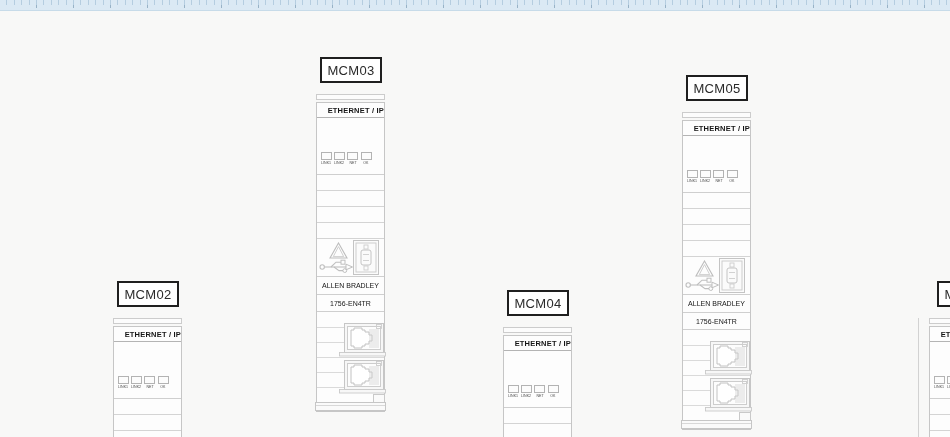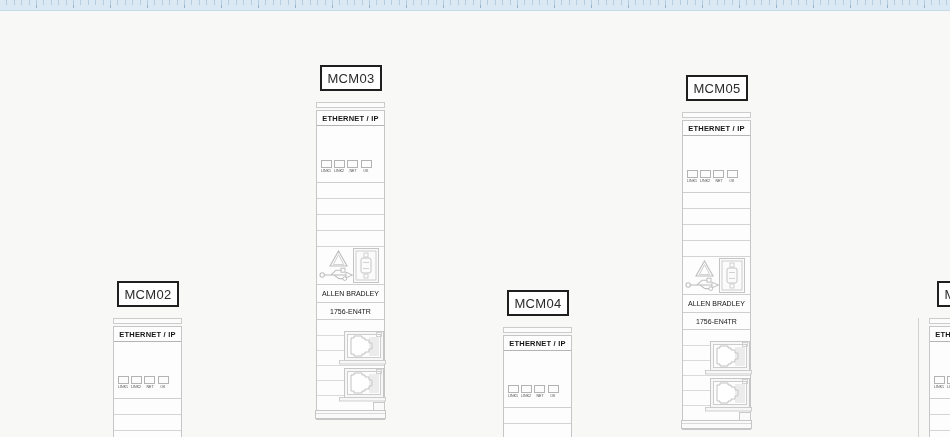--- a/index.html
+++ b/index.html
@@ -15,21 +15,21 @@
     background-repeat:no-repeat,no-repeat;}
 
   
   .module-group{position:absolute;width:69px;height:318px;}
   .module-label-box{position:absolute;left:4px;top:-37px;width:58px;height:22px;
     background:#ffffff;border:2px solid #1f1f1f;display:flex;align-items:center;justify-content:center;
     font-size:13px;color:#2a2a2a;letter-spacing:.3px;white-space:nowrap;}
   .module-strip{position:absolute;left:0;top:0;width:67px;height:4px;background:#fcfcfc;border:1px solid #cccccc;}
   .module-body{position:absolute;left:0;top:8px;width:67px;height:308px;background:#fdfdfd;border:1px solid #c6c6c6;}
 
-  .mod-header{height:14px;border-bottom:1px solid #b4b4b4;display:flex;align-items:center;justify-content:center;
+  .mod-header{height:14px;border-bottom:1px solid #b4b4b4;display:flex;align-items:center;justify-content:flex-end;
     font-size:7.5px;font-weight:bold;color:#161616;letter-spacing:.2px;white-space:nowrap;}
 
   .led-section{position:relative;height:56px;border-bottom:1px solid #cfcfcf;}
   .led-row{position:absolute;left:3px;top:34px;display:flex;}
   .led-cell{width:13px;display:flex;flex-direction:column;align-items:center;}
   .led-cell.last{width:14px;}
   .led-square{width:9px;height:6px;background:#fcfcfc;border:1px solid #b3b3b3;}
   .led-label{font-size:8px;transform:scale(.45);transform-origin:center top;color:#4a4a4a;white-space:nowrap;margin-top:1px;}
 
   .rows .row{height:15px;border-bottom:1px solid #d4d4d4;}
@@ -96,21 +96,21 @@
       <div class="rows">
         <div class="row"></div>
         <div class="row"></div>
         <div class="row"></div>
 
       </div>
 
     </div>
   </div>
 
-  <div class="module-group" style="left: 316px; top: 102px;">
+  <div class="module-group" style="left: 316px; top: 94px;">
     <div class="module-label-box">
       <span>MCM03</span>
     </div>
     <div class="module-strip"></div>
     <div class="module-body">
       <div class="mod-header">
         <span>ETHERNET / IP</span>
       </div>
       <div class="led-section">
         <div class="led-row">

